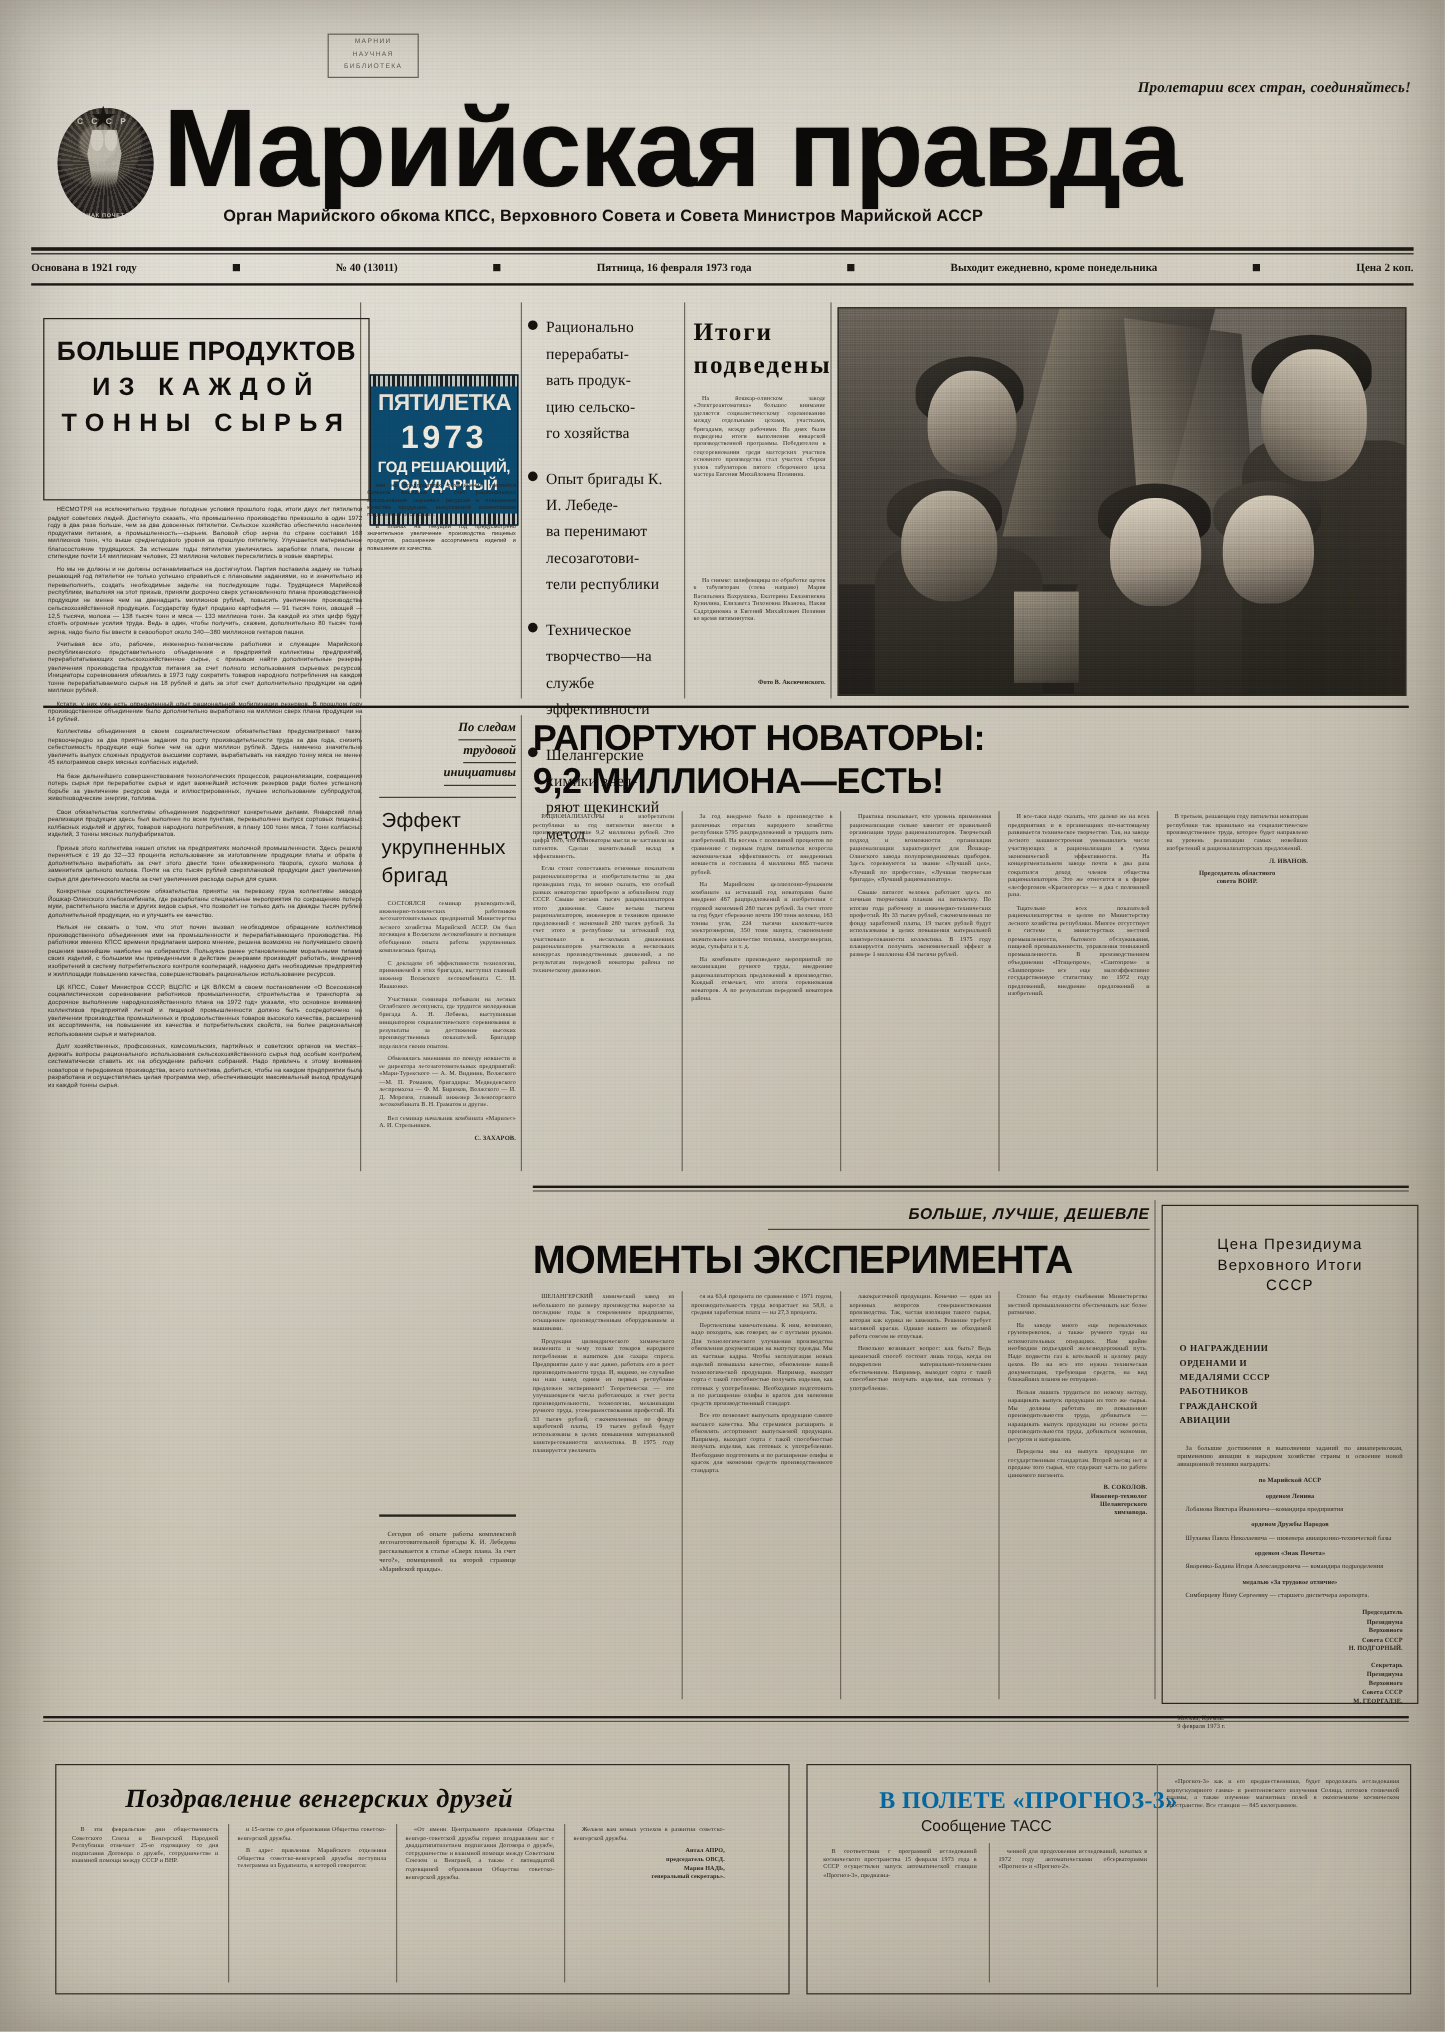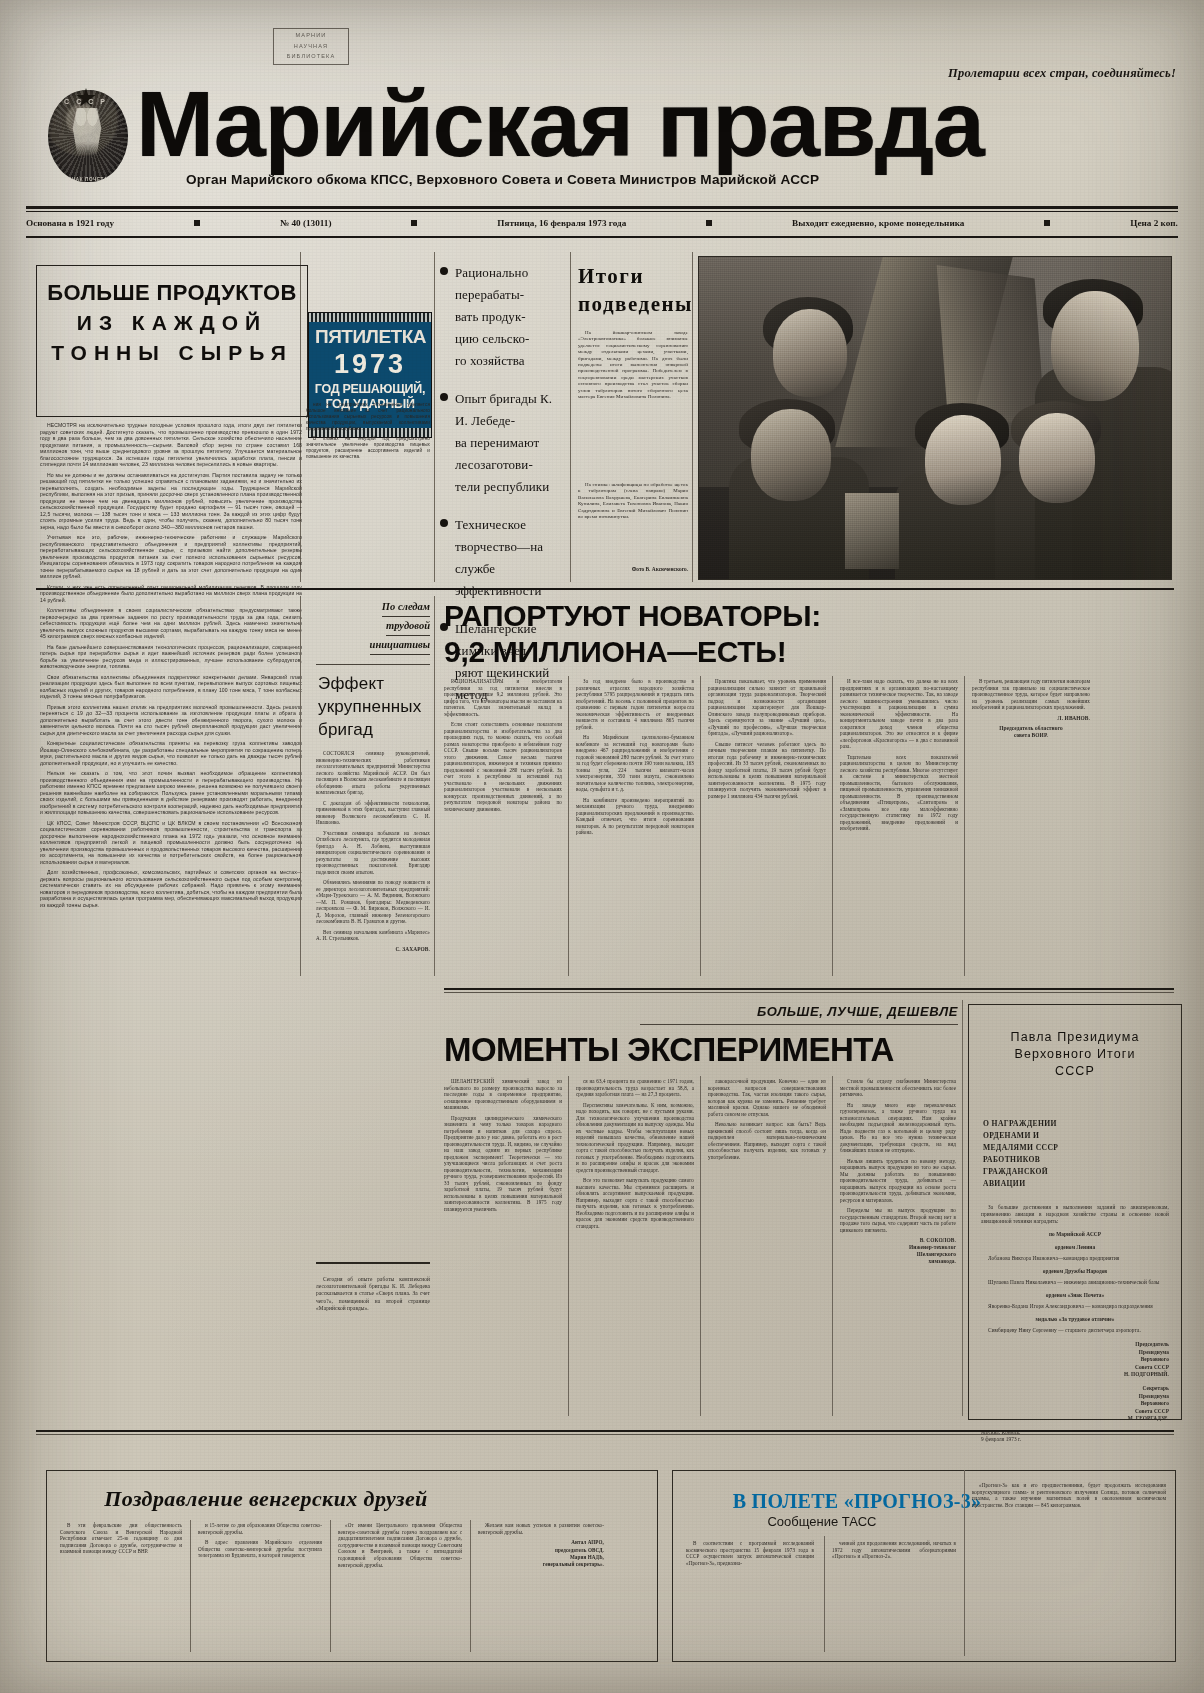--- a/index.html
+++ b/index.html
@@ -528,21 +528,21 @@
     <p>Нельзя лишить трудиться по новому методу, наращивать выпуск продукции из того же сырья. Мы должны работать по повышению производительности труда, добиваться — наращивать выпуск продукции на основе роста производительности труда, добиваться экономии, ресурсов и материалов.</p>
     <p>Переделы мы на выпуск продукции по государственным стандартам. Второй месяц нет в продаже того сырья, что содержит часть по работе цинкового пигмента.</p>
     <div class="sig">В. СОКОЛОВ.</div>
     <div class="sig" style="margin-top:0;">Инженер-технолог</div>
     <div class="sig" style="margin-top:0;">Шелангерского</div>
     <div class="sig" style="margin-top:0;">химзавода.</div>
   </div>
 
   <div class="ukaz">
     <div class="ukaz-h">
-      <div>Павла Президиума</div>
+      <div>Цена Президиума</div>
       <div>Верховного Итоги</div>
       <div>СССР</div>
     </div>
     <div class="ukaz-sub">
       <div>О НАГРАЖДЕНИИ</div>
       <div>ОРДЕНАМИ И</div>
       <div>МЕДАЛЯМИ СССР</div>
       <div>РАБОТНИКОВ</div>
       <div>ГРАЖДАНСКОЙ</div>
       <div>АВИАЦИИ</div>

